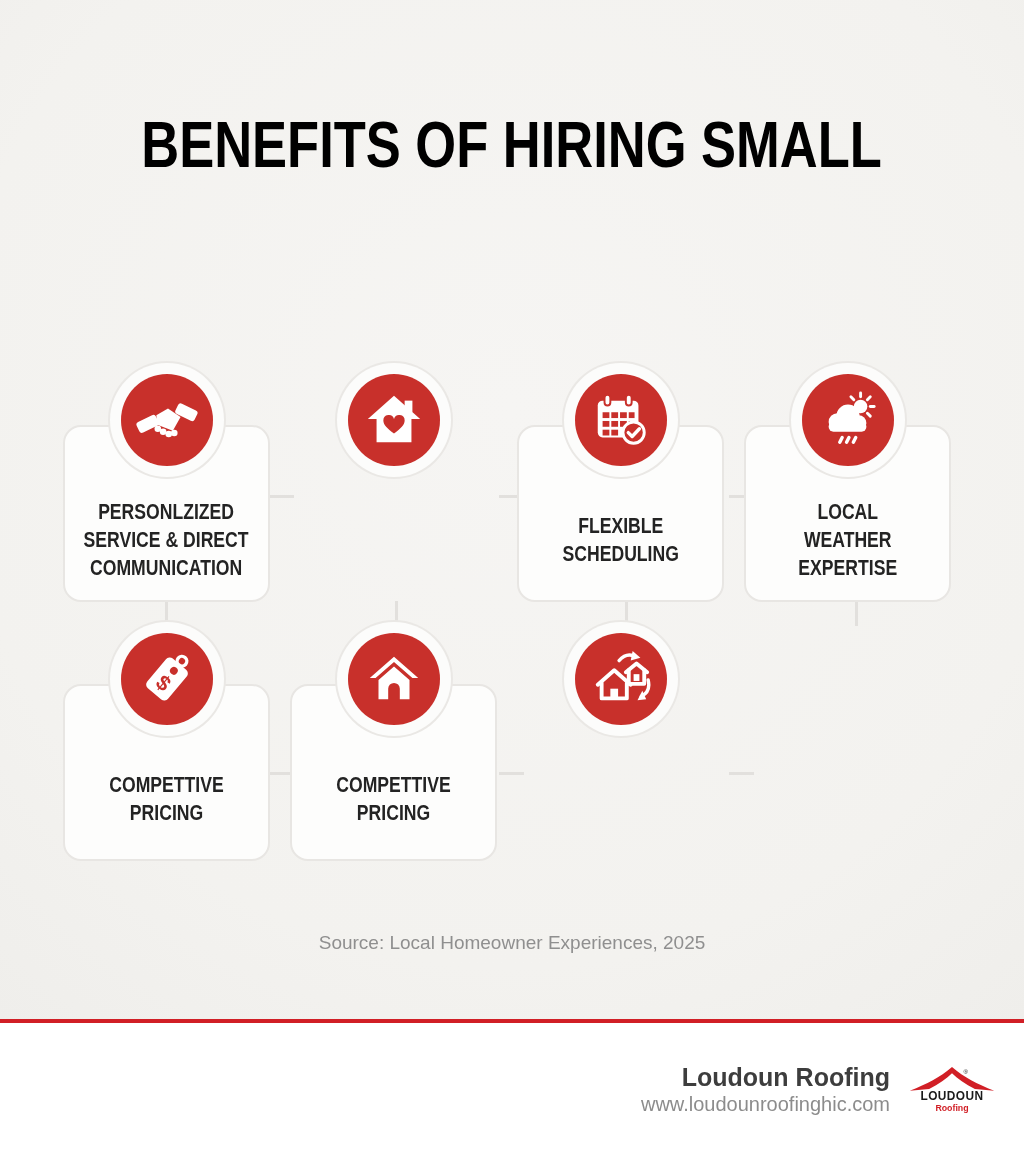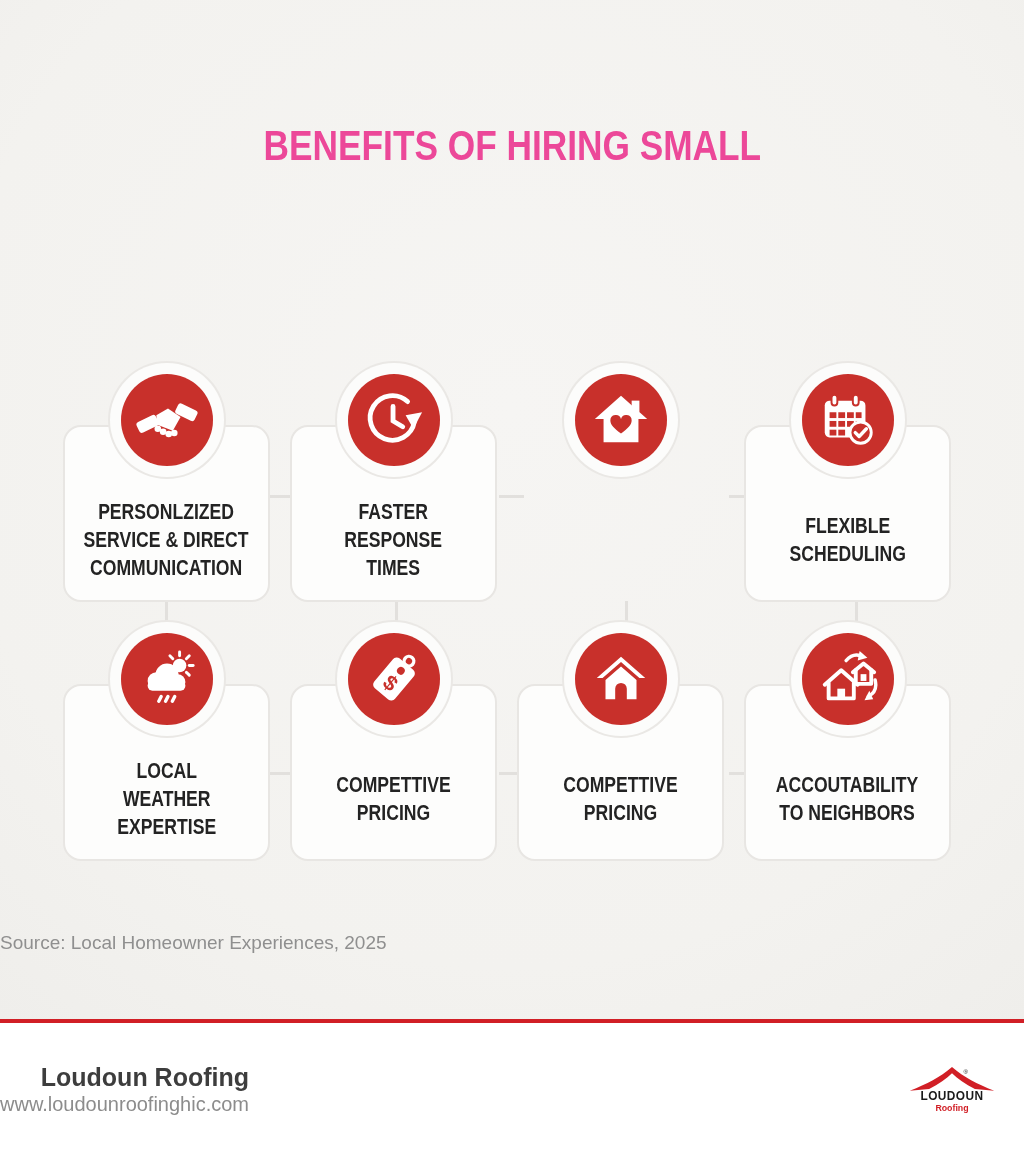--- a/index.html
+++ b/index.html
@@ -3,21 +3,21 @@
 <meta charset="utf-8">
 <style>
   * { margin:0; padding:0; box-sizing:border-box; }
   body { width:1024px; height:1154px; font-family:"Liberation Sans", sans-serif; background:#ffffff; }
   .canvas { position:relative; width:1024px; height:1154px; overflow:hidden; background:#ffffff; }
   .top-bg { position:absolute; top:0; left:0; width:1024px; height:1021px;
             background:radial-gradient(circle at 50% 40%, #f6f5f3 0%, #f3f2ef 70%, #efeeeb 100%); }
 
   
   .title { position:absolute; top:108px; left:0; width:1024px; text-align:center;
-           color:#ec4899; font-weight:bold; font-size:43px; line-height:74px; letter-spacing:0px; }
+           color:#000000; font-weight:bold; font-size:64px; line-height:74px; letter-spacing:0px; }
   .title .cond { display:inline-block; transform:scaleX(0.82); transform-origin:center; white-space:nowrap; }
 
   
   .grid { position:absolute; left:63px; top:363px; display:grid;
           grid-template-columns:repeat(4, 207px); column-gap:23px; row-gap:22px;gap:20px; }
   .unit { position:relative; width:207px; height:239px; }
   .card { position:absolute; top:62px; left:0; width:207px; height:177px;
           background:#fdfdfc; border:2px solid #e8e6e3; border-radius:18px;
           display:flex; align-items:center; justify-content:center;
           padding-top:52px; }
@@ -27,27 +27,27 @@
           width:114px; height:114px; border-radius:50%; background:#fcfcfb;
           box-shadow:0 0 0 2px #eae8e5; }
   .circle { position:absolute; top:11px; left:11px; width:92px; height:92px; border-radius:50%;
             background:#c8302b; display:flex; align-items:center; justify-content:center; }
 
   
   .conn-h { position:absolute; height:3px; width:25px; background:#e2e0dd; }
   .conn-v { position:absolute; width:3px; height:25px; background:#e2e0dd; }
 
   
-  .source { position:absolute; top:932px; left:0; width:1024px; text-align:left;
+  .source { position:absolute; top:932px; left:0; width:1024px; text-align:center;
             font-size:19px; color:#8f8f8f; }
 
   
   .divider { position:absolute; top:1019px; left:0; width:1024px; height:4px; background:#d11f26; }
   .footer { position:absolute; top:1023px; left:0; width:1024px; height:131px; background:#ffffff;
-            display:flex; align-items:center; justify-content:space-between; padding-right:28px; gap:30px; }
+            display:flex; align-items:center; justify-content:flex-end; padding-right:28px; gap:18px; }
   .footer-text { text-align:right; }
   .footer-company { font-size:25px; font-weight:bold; color:#3d3d3d; line-height:30px; }
   .footer-site { font-size:20px; color:#8c8c8c; line-height:24px; }
   .logo { width:88px; height:56px; }
 </style>
 </head>
 <body>
 
 <div class="canvas">
   <div class="top-bg"></div>
@@ -83,36 +83,20 @@
               <circle cx="22.5" cy="41" r="3.4"></circle>
               <circle cx="28" cy="44.2" r="3.4"></circle>
               <circle cx="33.8" cy="46.4" r="3.4"></circle>
               <circle cx="39.5" cy="45.5" r="3.4"></circle>
             </g>
           </svg>
         </div>
       </div>
     </div>
 
-    <div class="unit">
-      <div class="card">
-        <div class="label">FASTER<br>RESPONSE<br>TIMES</div>
-      </div>
-      <div class="ring">
-        <div class="circle">
-          <svg width="62" height="62" viewBox="0 0 64 64">
-            <g fill="none" stroke="#fff" stroke-width="5" stroke-linecap="round">
-              <path d="M46 13 A23 23 0 1 0 53 34"></path>
-              <path d="M31 18 V33 L41 39"></path>
-            </g>
-            <polygon fill="#fff" points="44,27 61,24 52,41"></polygon>
-          </svg>
-        </div>
-      </div>
-    </div>
 
     <div class="unit">
       <div class="ring">
         <div class="circle">
           <svg width="62" height="62" viewBox="0 0 64 64">
             <g fill="#fff">
               <rect x="43" y="12" width="8" height="12"></rect>
               <path d="M32 7 L5 31 H14 V55 H50 V31 H59 Z"></path>
             </g>
             <path fill="#c8302b" d="M32 46 c-7 -5.5 -11 -9 -11 -13.5 a5.6 5.6 0 0 1 11 -1.5 a5.6 5.6 0 0 1 11 1.5 c0 4.5 -4 8 -11 13.5 z"></path>
@@ -209,23 +193,20 @@
             <g fill="#fff">
               <path d="M32 9 L7 31 L13 31 L32 14.5 L51 31 L57 31 Z"></path>
               <path d="M16 33 L32 19 L48 33 V53 H38 V42 a6 6 0 0 0 -12 0 V53 H16 Z"></path>
             </g>
           </svg>
         </div>
       </div>
     </div>
 
     <div class="unit">
-      <div class="card">
-        <div class="label">ACCOUTABILITY<br>TO NEIGHBORS</div>
-      </div>
       <div class="ring">
         <div class="circle">
           <svg width="62" height="62" viewBox="0 0 64 64">
             <g stroke="#fff" stroke-width="4" fill="none" stroke-linejoin="round" stroke-linecap="round">
               <path d="M8 38 L25 23 L42 38"></path>
               <path d="M12 36 V52 H38 V36"></path>
               <path d="M37 25 L48 16 L59 25"></path>
               <path d="M40 23 V37 H56 V23"></path>
             </g>
             <g fill="#fff">

